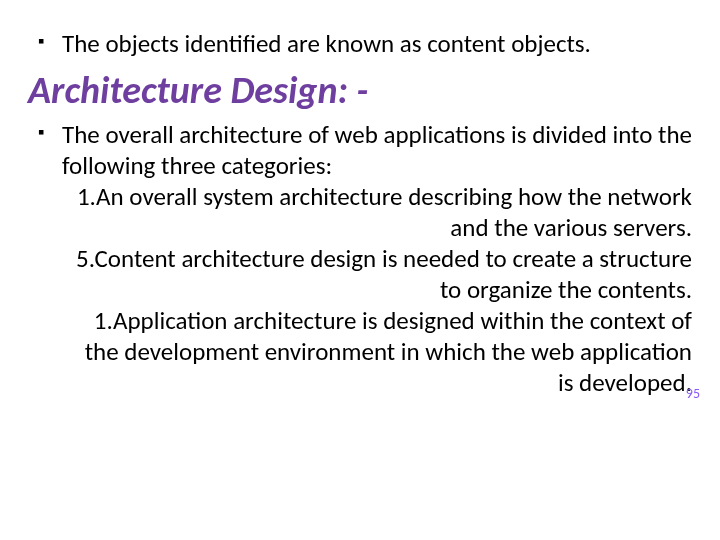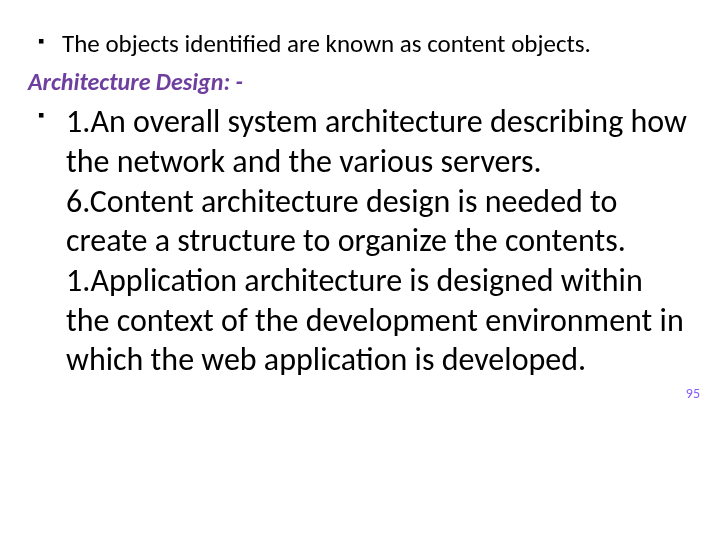--- a/index.html
+++ b/index.html
@@ -32,21 +32,21 @@
   }
   ul.top-points li::before {
     content: "\25AA";
     position: absolute;
     left: -24px;
     top: 2px;
     font-size: 18px;
     color: #000;
   }
   .heading {
-    font-size: 24px;
+    font-size: 38px;
     font-weight: 700;
     font-style: italic;
     color: #6f3fa0;
     margin: 6px 0 6px 0;
   }
   ul.body-points {
     margin: 0;
     padding: 0 0 0 34px;
     list-style: none;
   }
@@ -59,23 +59,24 @@
   ul.body-points > li::before {
     content: "\25AA";
     position: absolute;
     left: -24px;
     top: 2px;
     font-size: 18px;
     color: #000;
   }
   .numline {
     display: block;
-    font-size: 32px;
+    font-size: 25px;
     line-height: 1.24;
     margin-left: 4px;
+    text-align: right;
   }
   .page-num {
     position: absolute;
     right: 20px;
     bottom: 14px;
     font-size: 14px;
     color: #8b5cf6;
   }
 </style>
 </head>
@@ -84,20 +85,21 @@
 <div class="slide">
 
   <ul class="top-points">
     <li>The objects identified are known as content objects.</li>
   </ul>
 
   <div class="heading">Architecture Design: -</div>
 
   <ul class="body-points">
     <li>
+      <span>The overall architecture of web applications is divided into the following three categories:</span>
       <span class="numline">1.An overall system architecture describing how the network and the various servers.</span>
-      <span class="numline">6.Content architecture design is needed to create a structure to organize the contents.</span>
+      <span class="numline">5.Content architecture design is needed to create a structure to organize the contents.</span>
       <span class="numline">1.Application architecture is designed within the context of the development environment in which the web application is developed.</span>
     </li>
   </ul>
 
   <div class="page-num">95</div>
 </div>
 
 </body></html>

